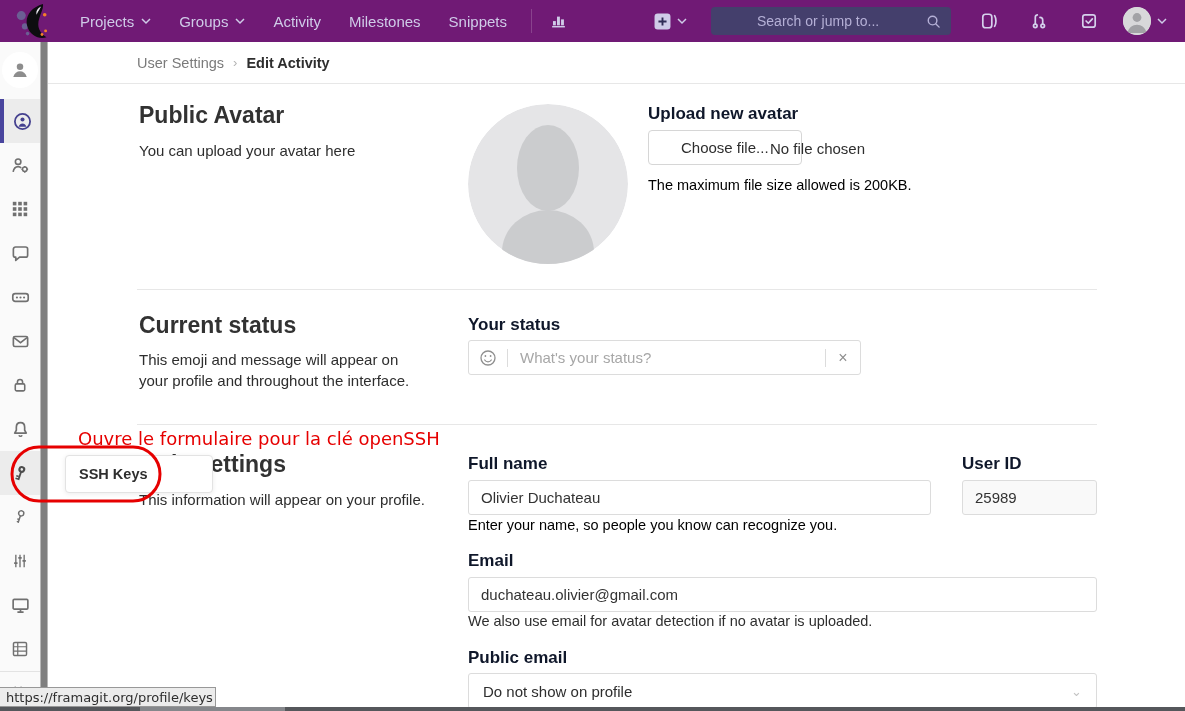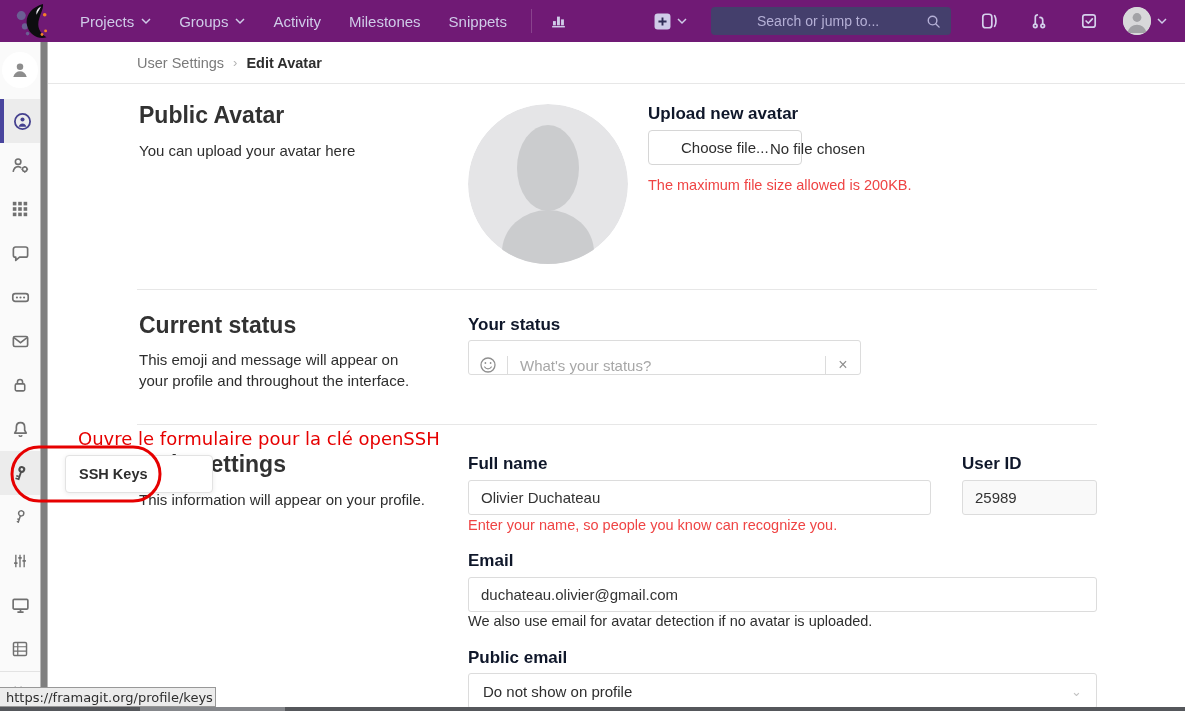--- a/index.html
+++ b/index.html
@@ -55,41 +55,41 @@
     font-size:14.5px;
   }
   .crumb-link { color:#7a7a7a; cursor:pointer; }
   .crumb-sep { color:#b3b3b3; margin:0 9px; font-size:13px; }
   .crumb-current { color:#2e2e2e; font-weight:bold; }
 
   
   .h2 { position:absolute; font-size:23px; font-weight:600; color:#323232; }
   .desc { position:absolute; font-size:15px; color:#2e2e2e; line-height:21px; }
   .flabel { position:absolute; font-size:17px; font-weight:bold; color:#0f172a; }
-  .help { position:absolute; font-size:14.5px; color:#ef4444; }
+  .help { position:absolute; font-size:14.5px; color:#000000; }
   .tinput {
     position:absolute; height:35px; border:1px solid #dcdcdc; border-radius:3px;
     font-family:"Liberation Sans",sans-serif; font-size:15px; color:#333; padding:0 12px; background:#fff;
   }
   .tinput[readonly] { background:#f9f9f9; }
   .divider { position:absolute; left:137px; width:960px; height:1px; background:#e7e7e7; }
 
   
   .big-avatar { position:absolute; left:468px; top:104px; width:160px; height:160px; border-radius:50%; overflow:hidden; }
   .choose-btn {
     position:absolute; left:648px; top:130px; height:35px; padding:0 32px;
     background:#fff; border:1px solid #d6d6d6; border-radius:4px;
     font-family:"Liberation Sans",sans-serif; font-size:15px; color:#2e2e2e; cursor:pointer;
   }
   .no-file { position:absolute; left:770px; top:140px; font-size:15px; color:#2e2e2e; }
 
   
   .status-group {
     position:absolute; left:468px; top:340px; width:393px; height:35px;
-    border:1px solid #dcdcdc; border-radius:3px; display:flex; align-items:flex-end; background:#fff;
+    border:1px solid #dcdcdc; border-radius:3px; display:flex; align-items:center; background:#fff;
   }
   .emoji-btn { width:39px; border-right:1px solid #dcdcdc; display:flex; align-items:center; justify-content:center; cursor:pointer; }
   .status-input { flex:1; border:none; outline:none; font-family:"Liberation Sans",sans-serif; font-size:15px; padding:0 12px; color:#333; }
   .status-input::placeholder { color:#a7a7a7; }
   .clear-btn { width:35px; border-left:1px solid #dcdcdc; display:flex; align-items:center; justify-content:center; color:#8f8f8f; font-size:16px; cursor:pointer; }
 
   
   .pseudo-select {
     position:absolute; left:468px; top:673px; width:629px; height:36px;
     border:1px solid #dcdcdc; border-radius:3px; background:#fff;
@@ -335,21 +335,21 @@
       </svg>
     </a>
     <div class="sb-scrollbar">
         <div class="sb-thumb"></div>
       </div>
   </nav>
 
   <div class="breadcrumb-bar">
     <span class="crumb-link">User Settings</span>
     <span class="crumb-sep">›</span>
-    <span class="crumb-current">Edit Avatar</span>
+    <span class="crumb-current">Edit Activity</span>
   </div>
 
   <h2 class="h2" style="left:139px; top:102px">Public Avatar</h2>
   <p class="desc" style="left:139px; top:140px">You can upload your avatar here</p>
 
   <div class="big-avatar">
     <svg width="160" height="160" viewBox="0 0 160 160">
       <circle cx="80" cy="80" r="80" fill="#e5e5e7"></circle>
       <ellipse cx="80" cy="64" rx="31" ry="43" fill="#cbccce"></ellipse>
       <ellipse cx="80" cy="148" rx="46" ry="42" fill="#cbccce"></ellipse>

